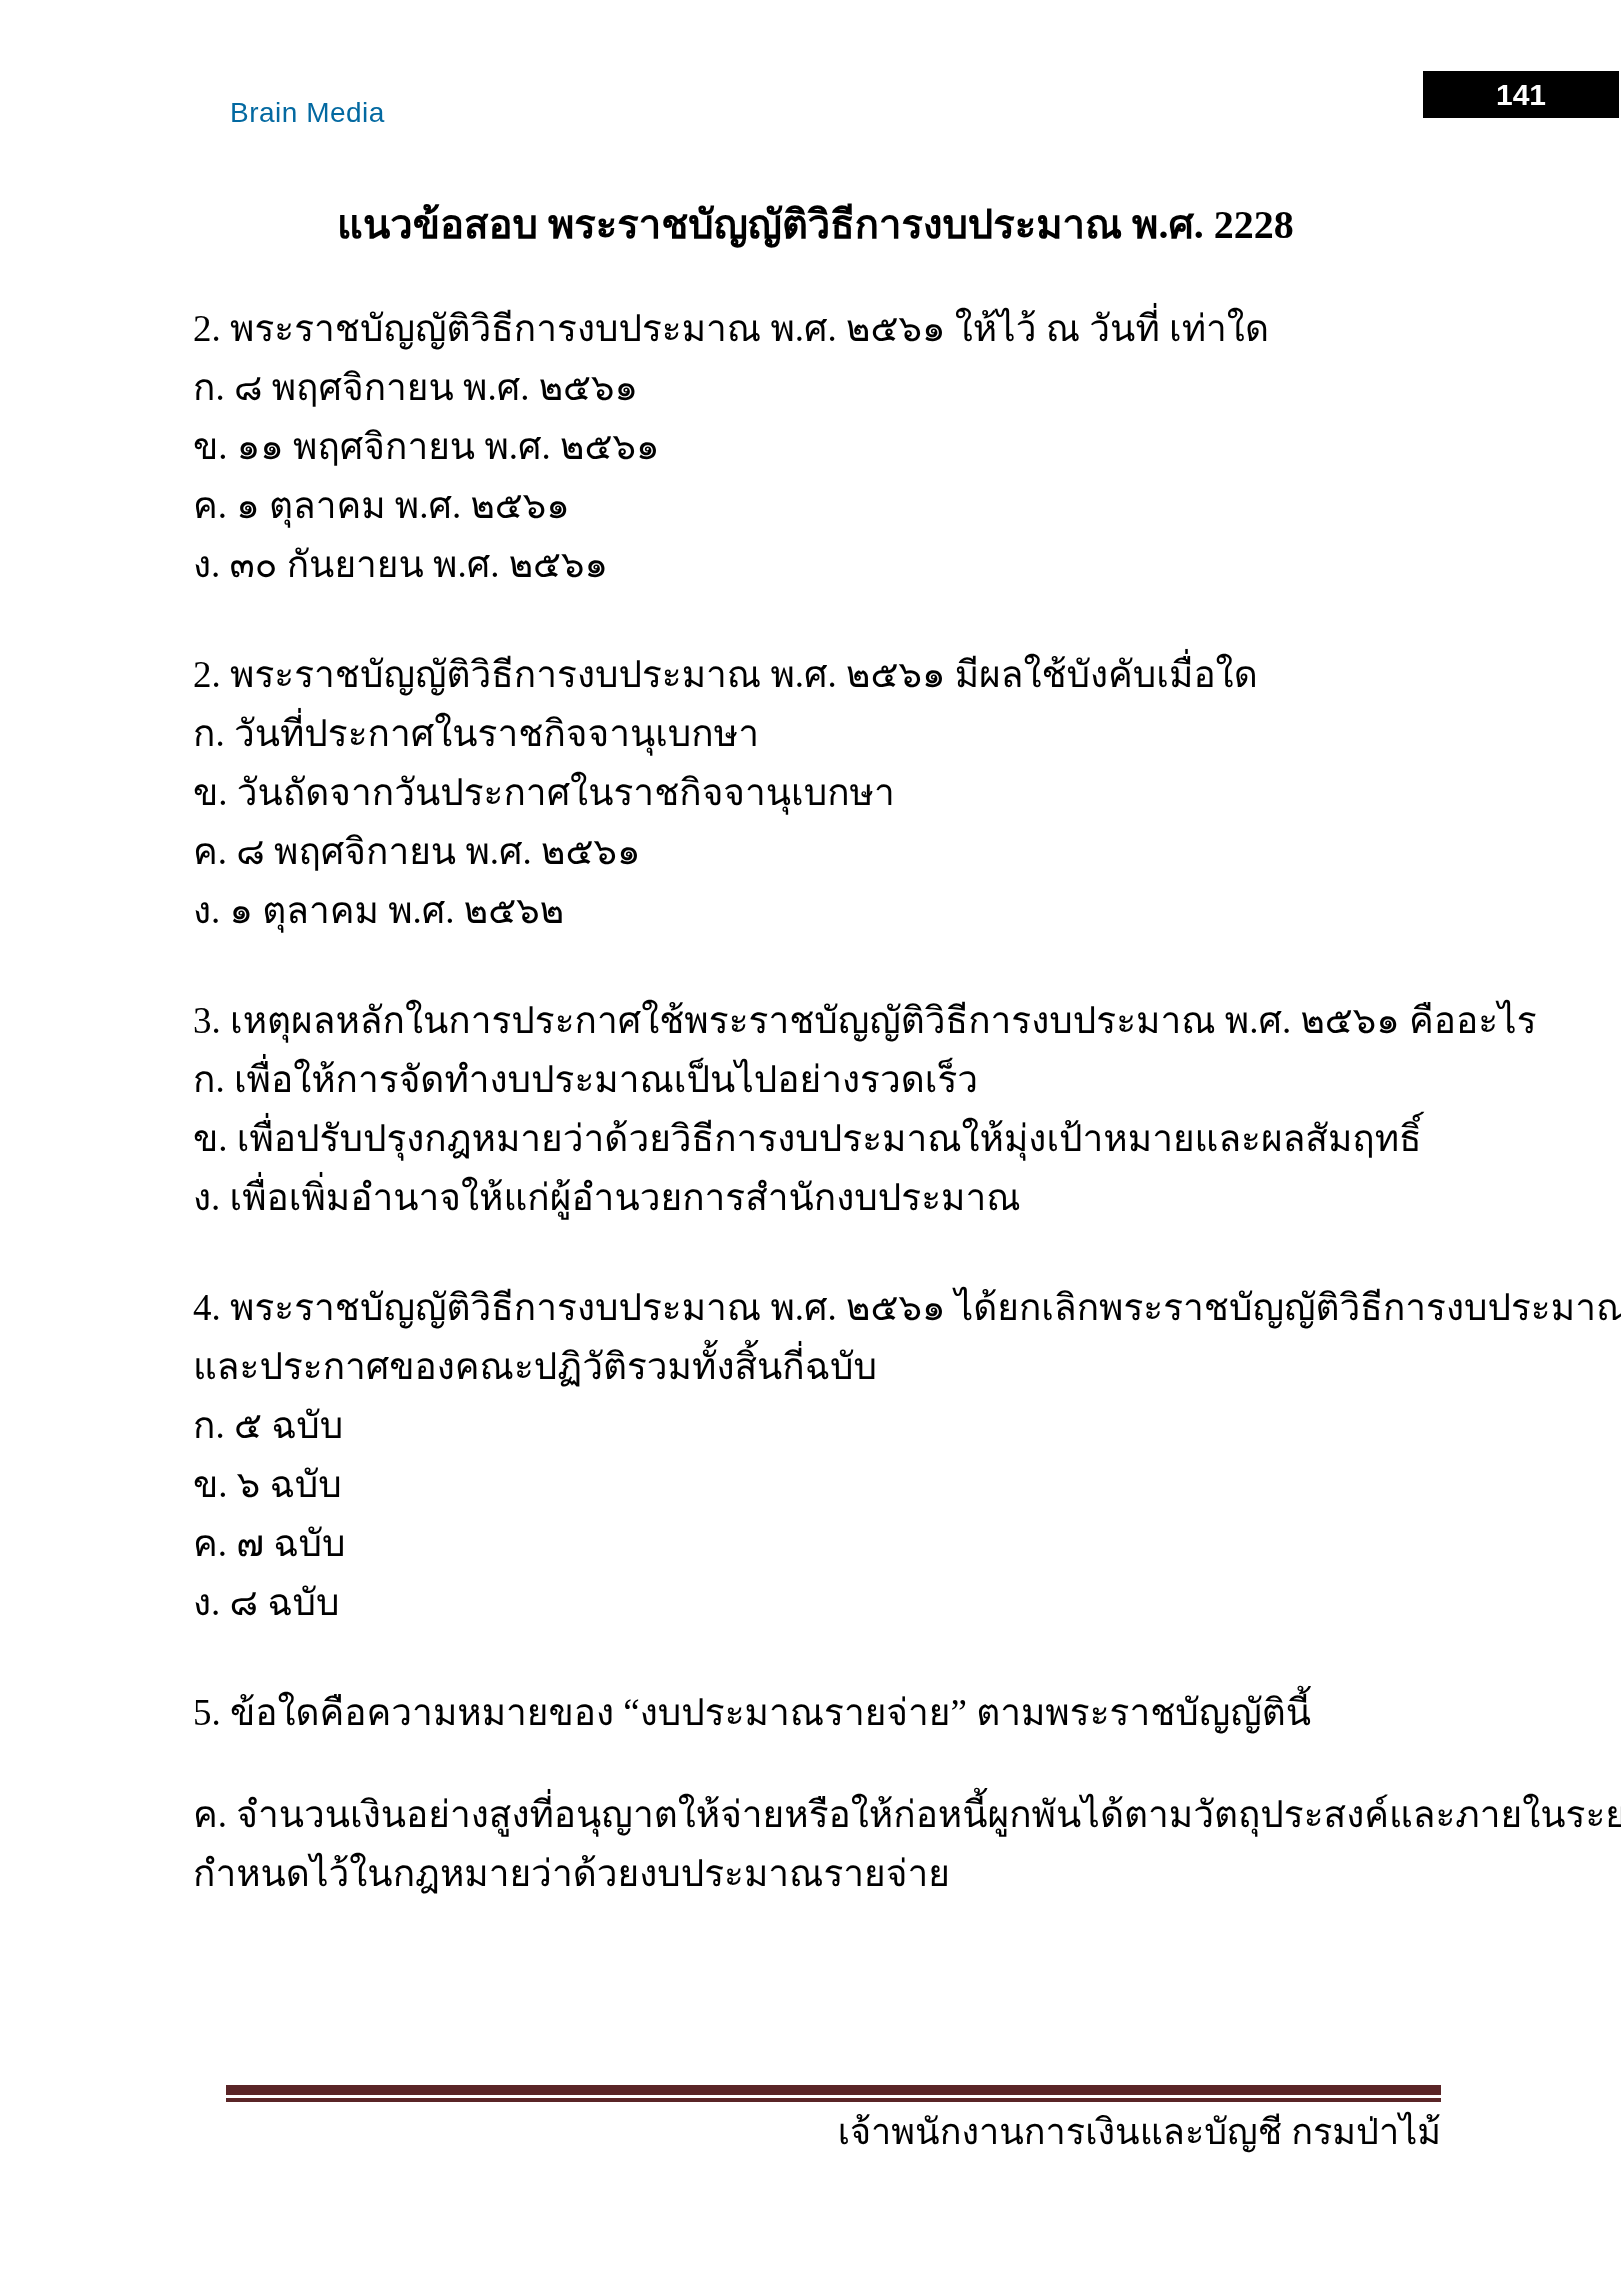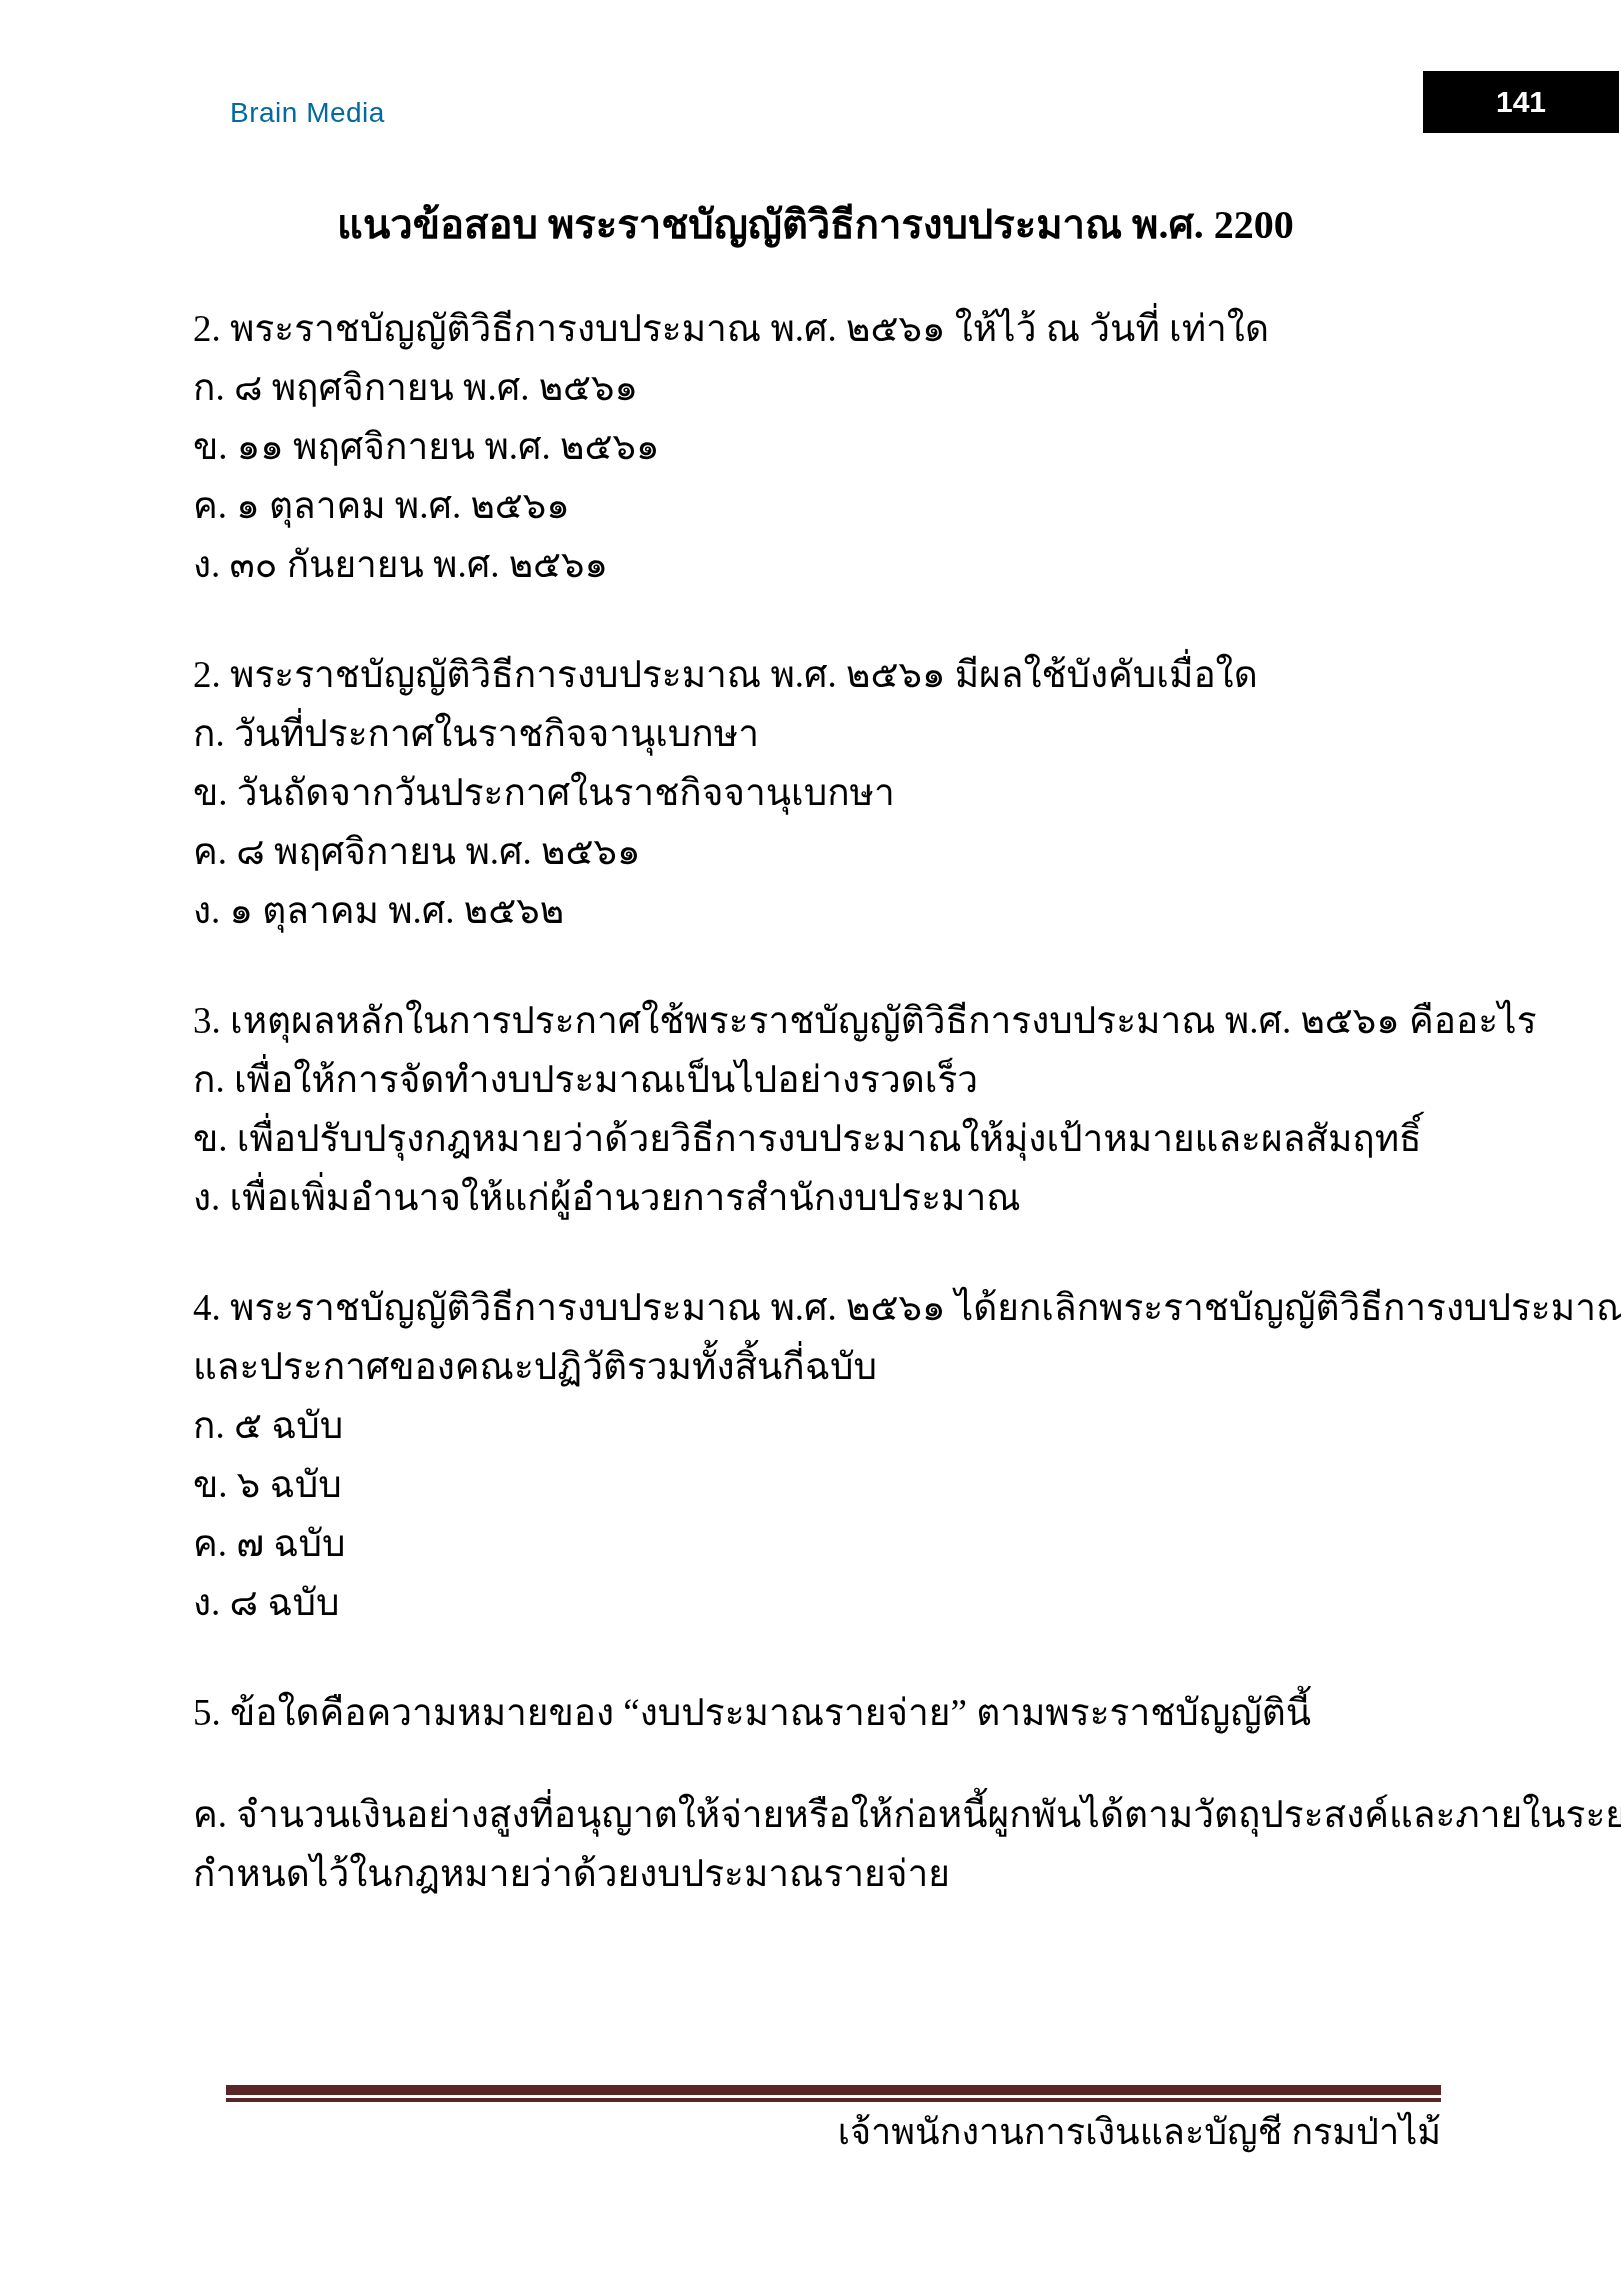--- a/index.html
+++ b/index.html
@@ -11,21 +11,21 @@
     font-family:"Liberation Serif","DejaVu Serif",serif;
     overflow:hidden;
   }
   .brand {
     position:absolute; left:230px; top:97px;
     font-family:"Liberation Sans","DejaVu Sans",sans-serif;
     font-size:28px; color:#0369a1; letter-spacing:0.5px;
   }
   .badge {
     position:absolute; top:71px; left:1423px;
-    width:196px; height:62px;
+    width:196px; height:47px;
     background:#000000; color:#ffffff;
     display:flex; align-items:center; justify-content:center;
     font-family:"Liberation Sans","DejaVu Sans",sans-serif;
     font-weight:bold; font-size:30px;
   }
   .content { position:absolute; left:193px; top:0; width:1245px; }
   .title {
     margin-top:201px;
     text-align:center;
     font-weight:700;
@@ -49,21 +49,21 @@
 </head>
 <body>
 
 <div class="page">
 
   <div class="brand">Brain Media</div>
 
   <div class="badge" style="background: rgb(0, 0, 0); color: rgb(255, 255, 255);">141</div>
 
   <div class="content">
-    <div class="title">แนวข้อสอบ พระราชบัญญัติวิธีการงบประมาณ พ.ศ. 2200</div>
+    <div class="title">แนวข้อสอบ พระราชบัญญัติวิธีการงบประมาณ พ.ศ. 2228</div>
 
     <div id="questions">
         <div class="question-block">
           <div class="line">2. พระราชบัญญัติวิธีการงบประมาณ พ.ศ. ๒๕๖๑ ให้ไว้ ณ วันที่ เท่าใด</div>
           <div class="line">ก. ๘ พฤศจิกายน พ.ศ. ๒๕๖๑</div>
           <div class="line">ข. ๑๑ พฤศจิกายน พ.ศ. ๒๕๖๑</div>
           <div class="line">ค. ๑ ตุลาคม พ.ศ. ๒๕๖๑</div>
           <div class="line">ง. ๓๐ กันยายน พ.ศ. ๒๕๖๑</div>
         </div>
         <div class="question-block">

